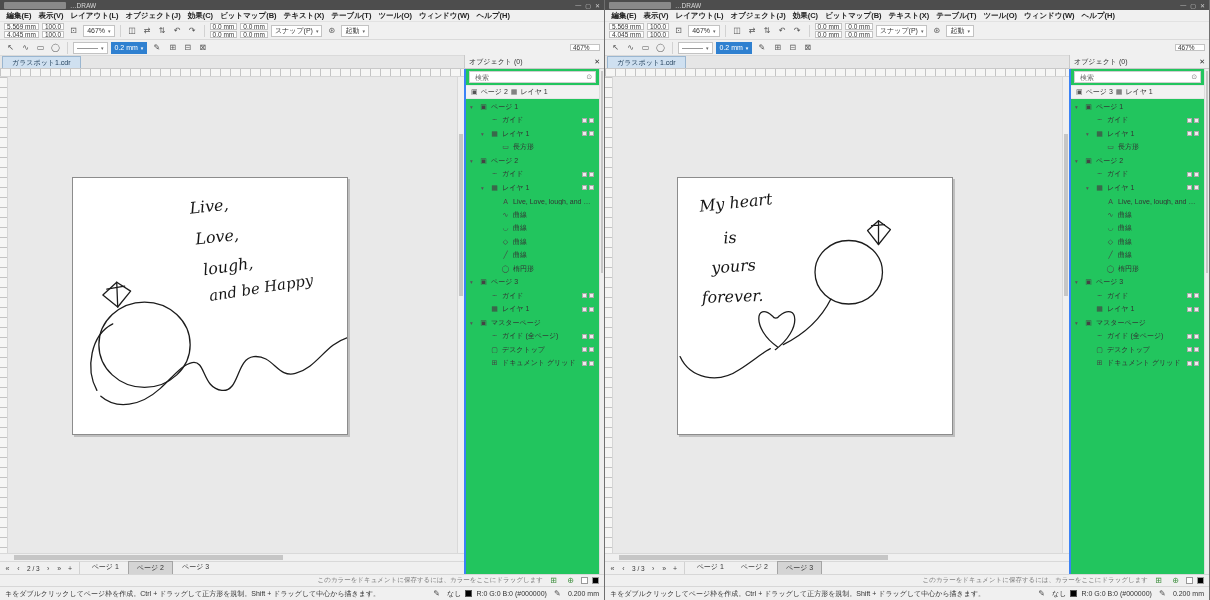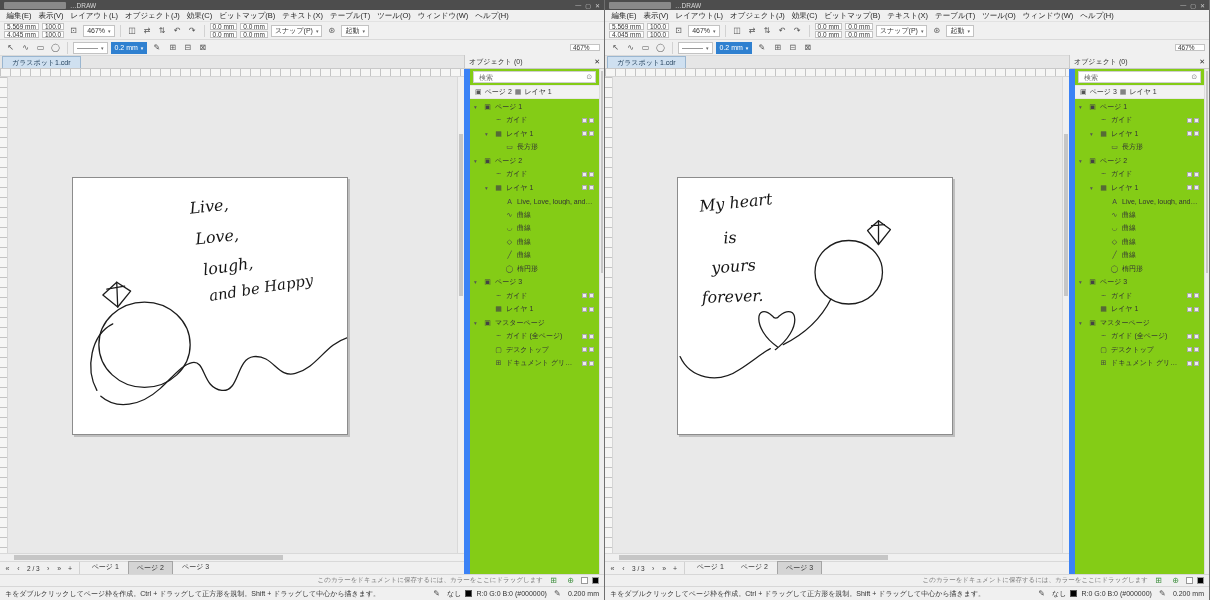--- a/index.html
+++ b/index.html
@@ -7,21 +7,21 @@
   .app { display:flex; width:1210px; height:600px; overflow:hidden; }
   .window { width:605px; height:600px; display:flex; flex-direction:column; background:#f0f0f0; border-right:1px solid #6f6f6f; }
 
   
   .titlebar { height:10px; background:#4d4d4d; display:flex; align-items:center; gap:4px; padding:0 4px; color:#d8d8d8; font-size:6.5px; flex:0 0 auto; }
   .apptab { width:62px; height:7px; background:#8a8a8a; border-radius:1px; }
   .wctrl { margin-left:auto; display:flex; gap:4px; color:#cfcfcf; font-size:6px; }
 
   
   .menubar { height:12px; display:flex; align-items:center; background:#f0f0f0; border-bottom:1px solid #e2e2e2; padding:0 3px; flex:0 0 auto; }
-  .menu-items { display:flex; }
+  .menu-items { display:flex;font-weight:bold; }
   .menu-item { font-size:7.5px; color:#222; padding:0 3.5px; white-space:nowrap; }
 
   
   .tb { display:flex; align-items:center; background:#f0f0f0; border-bottom:1px solid #dadada; padding:0 4px; gap:3px; flex:0 0 auto; }
   .tb1 { height:18px; }
   .tb2 { height:16px; }
   .stack { display:flex; flex-direction:column; gap:1px; }
   .tfield { background:#fff; border:1px solid #c3c3c3; font-size:6.5px; color:#333; padding:0 2px; height:7px; line-height:6.5px; min-width:30px; white-space:nowrap; }
   .tfield.sm { min-width:22px; }
   .combo { background:#fff; border:1px solid #c3c3c3; font-size:7px; color:#333; padding:0 3px; height:12px; display:inline-flex; align-items:center; white-space:nowrap; }
@@ -58,21 +58,21 @@
 
   
   .pagebar { height:13px; flex:0 0 auto; display:flex; align-items:center; gap:2px; padding:0 3px; background:#f0f0f0; border-top:1px solid #d9d9d9; font-size:7px; color:#333; }
   .pnav { width:9px; text-align:center; font-size:7px; color:#444; }
   .pind { font-size:6.5px; color:#333; padding:0 2px; white-space:nowrap; }
   .ptabs { display:flex; gap:1px; }
   .ptab { padding:1px 8px; font-size:7px; color:#333; white-space:nowrap; }
   .ptab.active { background:#d4d4d4; border:1px solid #a4a4a4; }
 
   
-  .docker { width:140px; flex:0 0 auto; background:#84cc16; border-left:6px solid #3b82f6; display:flex; flex-direction:column; position:relative; min-height:0; }
+  .docker { width:140px; flex:0 0 auto; background:#22c55e; border-left:2px solid #3b82f6; display:flex; flex-direction:column; position:relative; min-height:0; }
   .docker-search { display:flex; align-items:center; margin:2px 8px 2px 3px; border:1px solid #cfcfcf; background:#fff; height:12px; padding:0 3px; }
   .docker-search input { border:none; outline:none; width:100%; font-size:7px; color:#555; font-family:"Liberation Sans",sans-serif; background:transparent; }
   .sicon { font-size:7px; color:#888; flex:0 0 auto; }
   .bcrumb { display:flex; align-items:center; gap:3px; height:14px; flex:0 0 auto; border-top:1px solid #e6e6e6; border-bottom:1px solid #e6e6e6; padding:0 5px; background:#f2f2f2; font-size:7px; color:#333; }
   .bic { font-size:7px; color:#555; }
   .tree { flex:1; overflow:hidden; padding-top:1px; padding-right:6px; }
   .trow { display:flex; align-items:center; height:13.5px; gap:3px; padding:0 4px; color:#333; white-space:nowrap; font-size:7px; }
   .trow .ar { width:6px; font-size:5.5px; color:#555; flex:0 0 auto; }
   .trow .ic { width:9px; font-size:7px; color:#444; text-align:center; flex:0 0 auto; }
   .trow .lbl { overflow:hidden; text-overflow:ellipsis; flex:1; }

